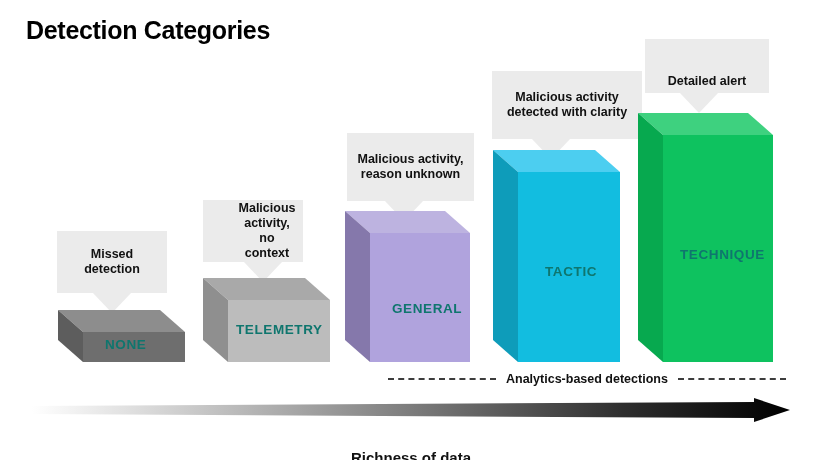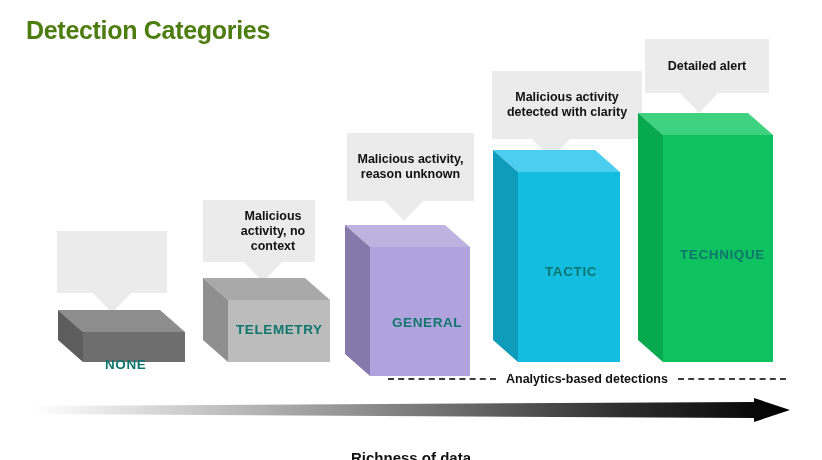--- a/index.html
+++ b/index.html
@@ -14,21 +14,21 @@
     width: 822px; height: 460px;
     background: #ffffff;
   }
 
   
   .page-title {
     position: absolute;
     left: 26px; top: 16px;
     font-size: 25px;
     font-weight: bold;
-    color: #4d7c0f;
+    color: #000000;
     letter-spacing: -0.3px;
     white-space: nowrap;
   }
 
   
   .callout {
     position: absolute;
     background: #ebebeb;
     color: #111111;
     font-size: 12.5px;
@@ -104,62 +104,63 @@
   }
 </style>
 </head>
 <body>
 
 <div id="stage">
 
   <div class="page-title">Detection Categories</div>
 
   <div class="callout" style="left:57px; top:231px; width:110px; height:62px;">
+    <span class="ctext">Missed detection</span>
     <span class="tail" style="left:36px;"></span>
   </div>
 
-  <div class="callout" style="left:203px; top:200px; width:112px; height:62px;padding-left:36px;">
+  <div class="callout" style="left:203px; top:200px; width:100px; height:62px;padding-left:36px;">
     <span class="ctext">Malicious activity, no context</span>
     <span class="tail" style="left:41px;"></span>
   </div>
 
   <div class="callout" style="left:347px; top:133px; width:127px; height:68px;">
     <span class="ctext">Malicious activity, reason unknown</span>
     <span class="tail" style="left:38px;"></span>
   </div>
 
   <div class="callout" style="left:492px; top:71px; width:150px; height:68px;">
     <span class="ctext">Malicious activity detected with clarity</span>
     <span class="tail" style="left:40px;"></span>
   </div>
 
-  <div class="callout" style="left:645px; top:39px; width:124px; height:54px;">
+  <div class="callout" style="left:645px; top:39px; width:124px; height:54px;align-items:flex-end;">
     <span class="ctext">Detailed alert</span>
     <span class="tail" style="left:35px;"></span>
   </div>
 
   <div class="block" style="left:58px; top:310px; width:127px; height:52px;">
     <svg width="127" height="52" viewBox="0 0 127 52">
       <polygon points="25,22 0,0 102,0 127,22" fill="#8d8d8d"></polygon>
       <polygon points="0,0 25,22 25,52 0,30" fill="#5d5d5d"></polygon>
       <polygon points="25,22 127,22 127,52 25,52" fill="#6e6e6e"></polygon>
     </svg>
-    <span class="label" style="left:47px; top:27px;margin-top:20px;">NONE</span>
+    <span class="label" style="left:47px; top:27px;">NONE</span>
   </div>
 
   <div class="block" style="left:203px; top:278px; width:150px; height:84px;">
     <svg width="127" height="84" viewBox="0 0 127 84">
       <polygon points="25,22 0,0 102,0 127,22" fill="#a9a9a9"></polygon>
       <polygon points="0,0 25,22 25,84 0,62" fill="#8f8f8f"></polygon>
       <polygon points="25,22 127,22 127,84 25,84" fill="#bcbcbc"></polygon>
     </svg>
     <span class="label" style="left:33px; top:44px;">TELEMETRY</span>
   </div>
 
-  <div class="block" style="left:345px; top:225px; width:125px; height:151px;">
+  <div class="block" style="left:345px; top:211px; width:125px; height:151px;">
     <svg width="125" height="151" viewBox="0 0 125 151">
       <polygon points="25,22 0,0 100,0 125,22" fill="#bdb3e0"></polygon>
       <polygon points="0,0 25,22 25,151 0,129" fill="#8578ab"></polygon>
       <polygon points="25,22 125,22 125,151 25,151" fill="#b0a3dd"></polygon>
     </svg>
     <span class="label" style="left:47px; top:90px;">GENERAL</span>
   </div>
 
   <div class="block" style="left:493px; top:150px; width:127px; height:212px;">
     <svg width="127" height="212" viewBox="0 0 127 212">

